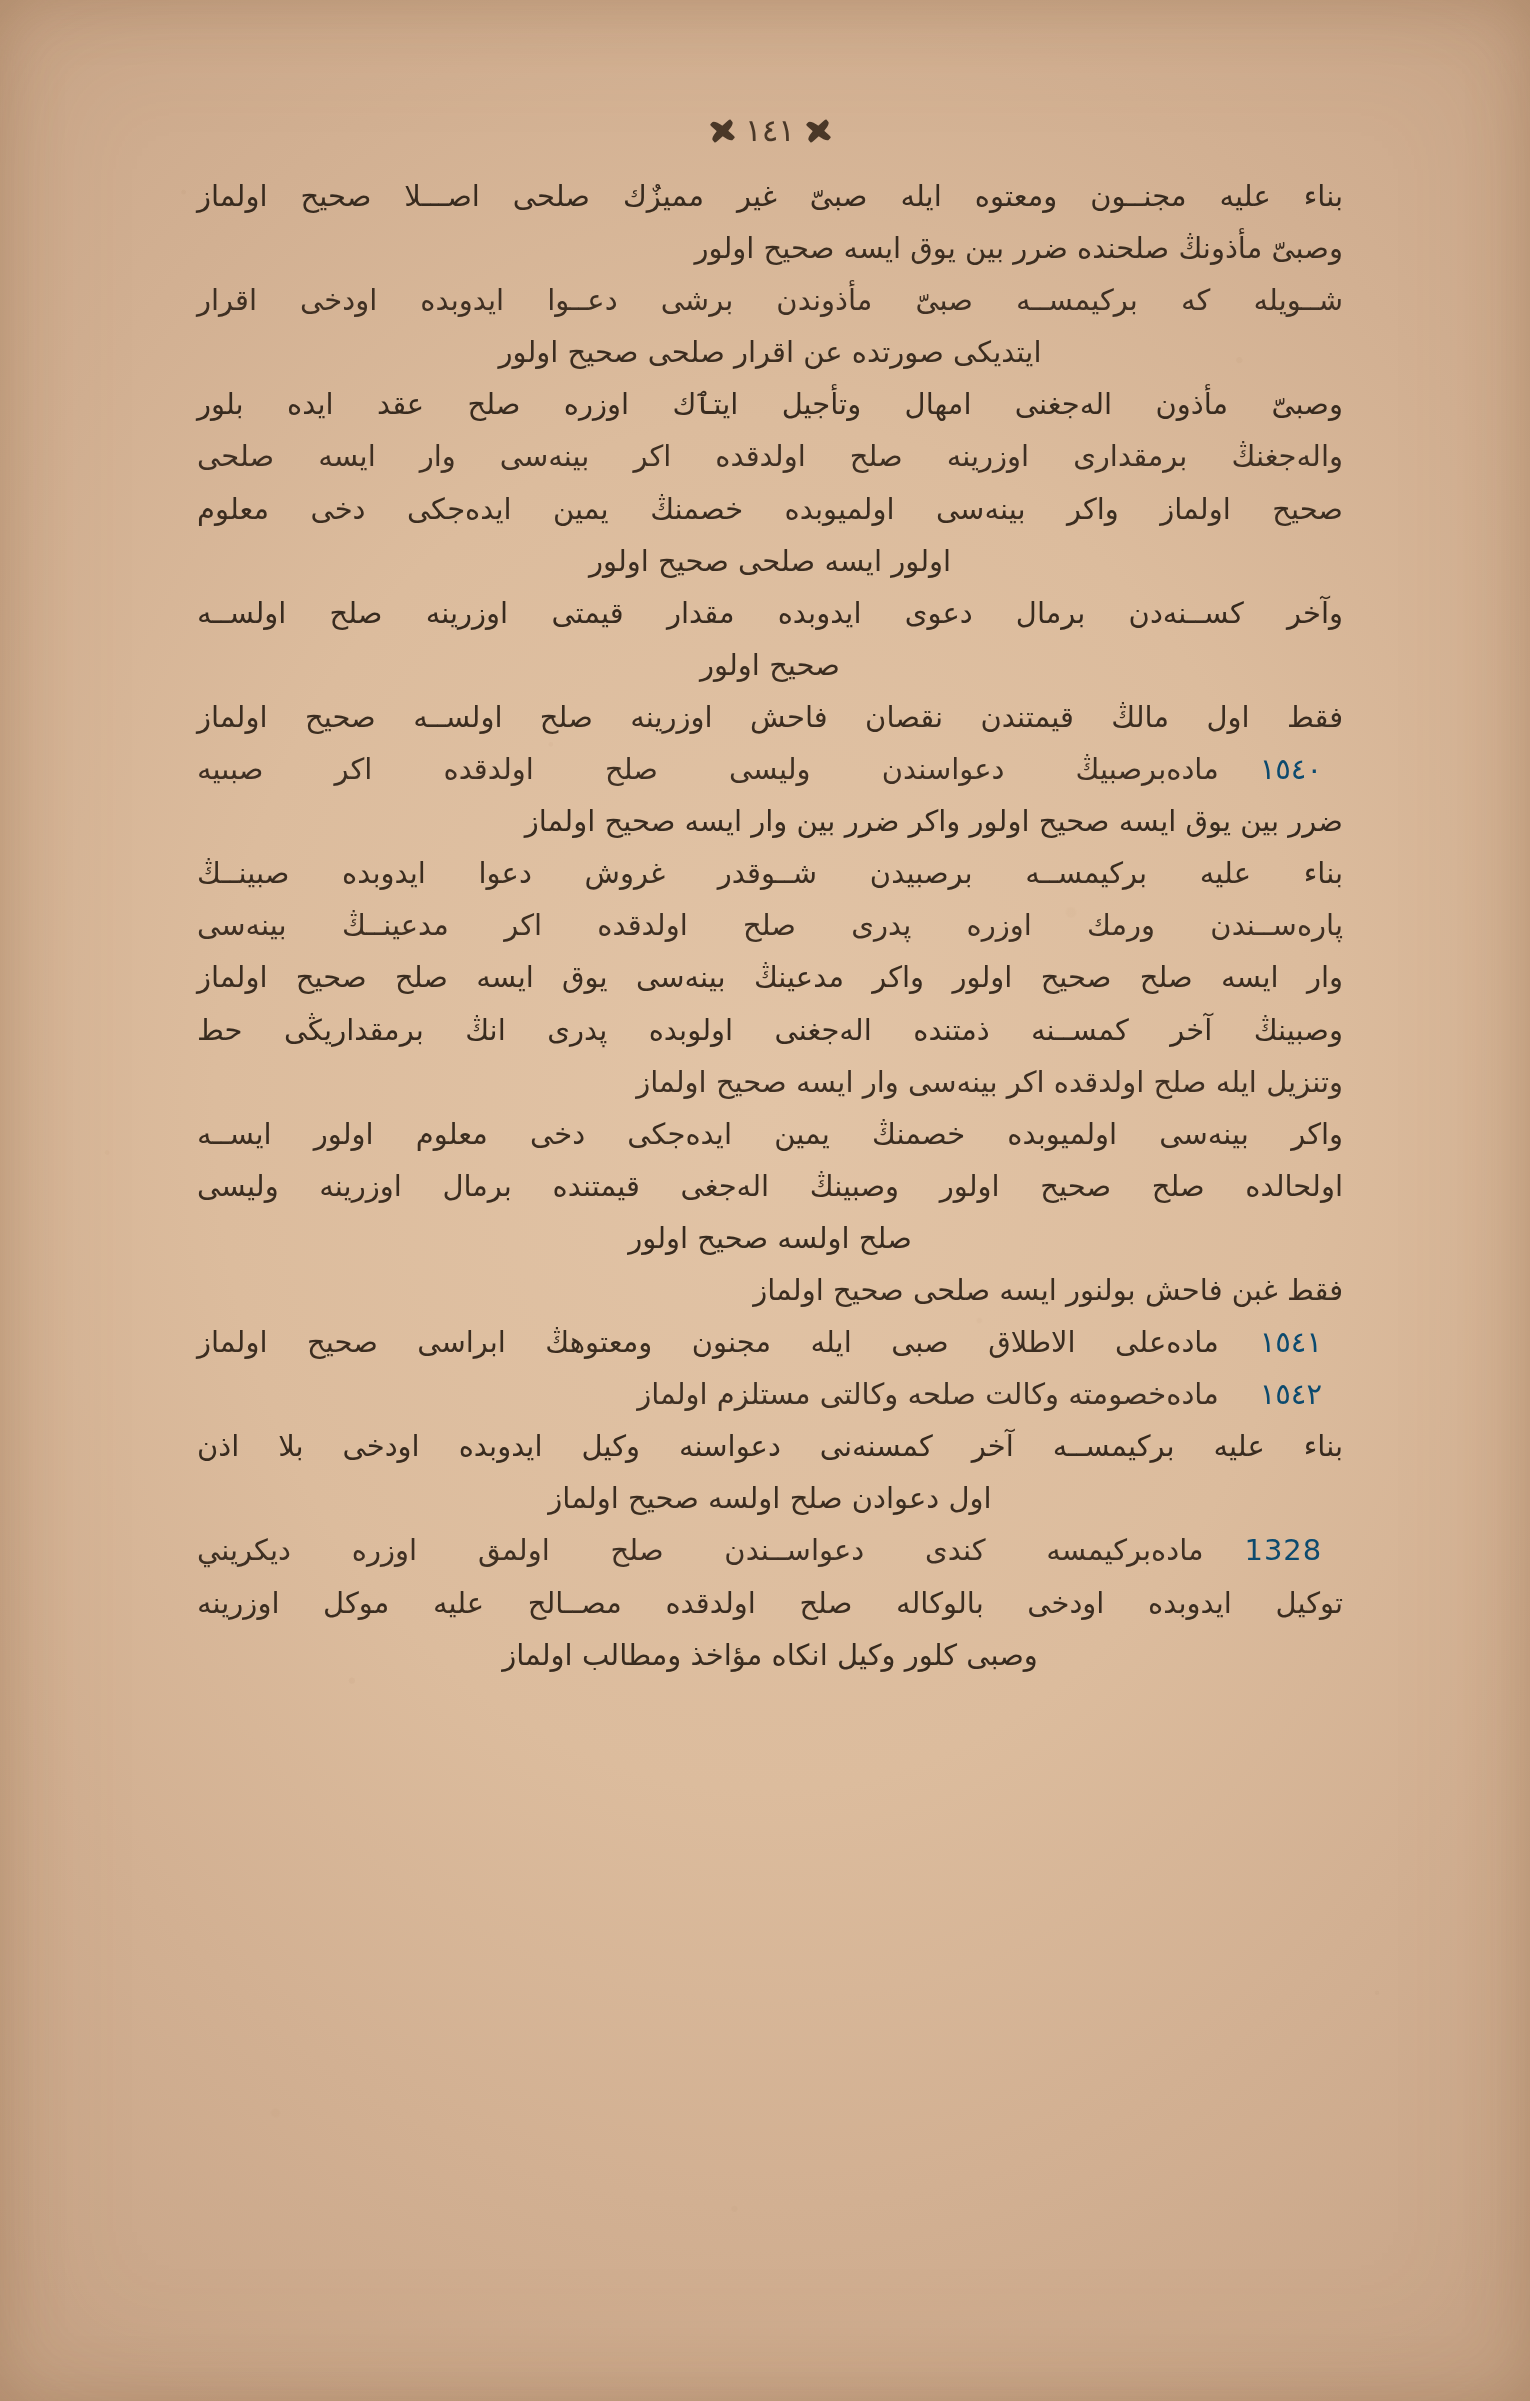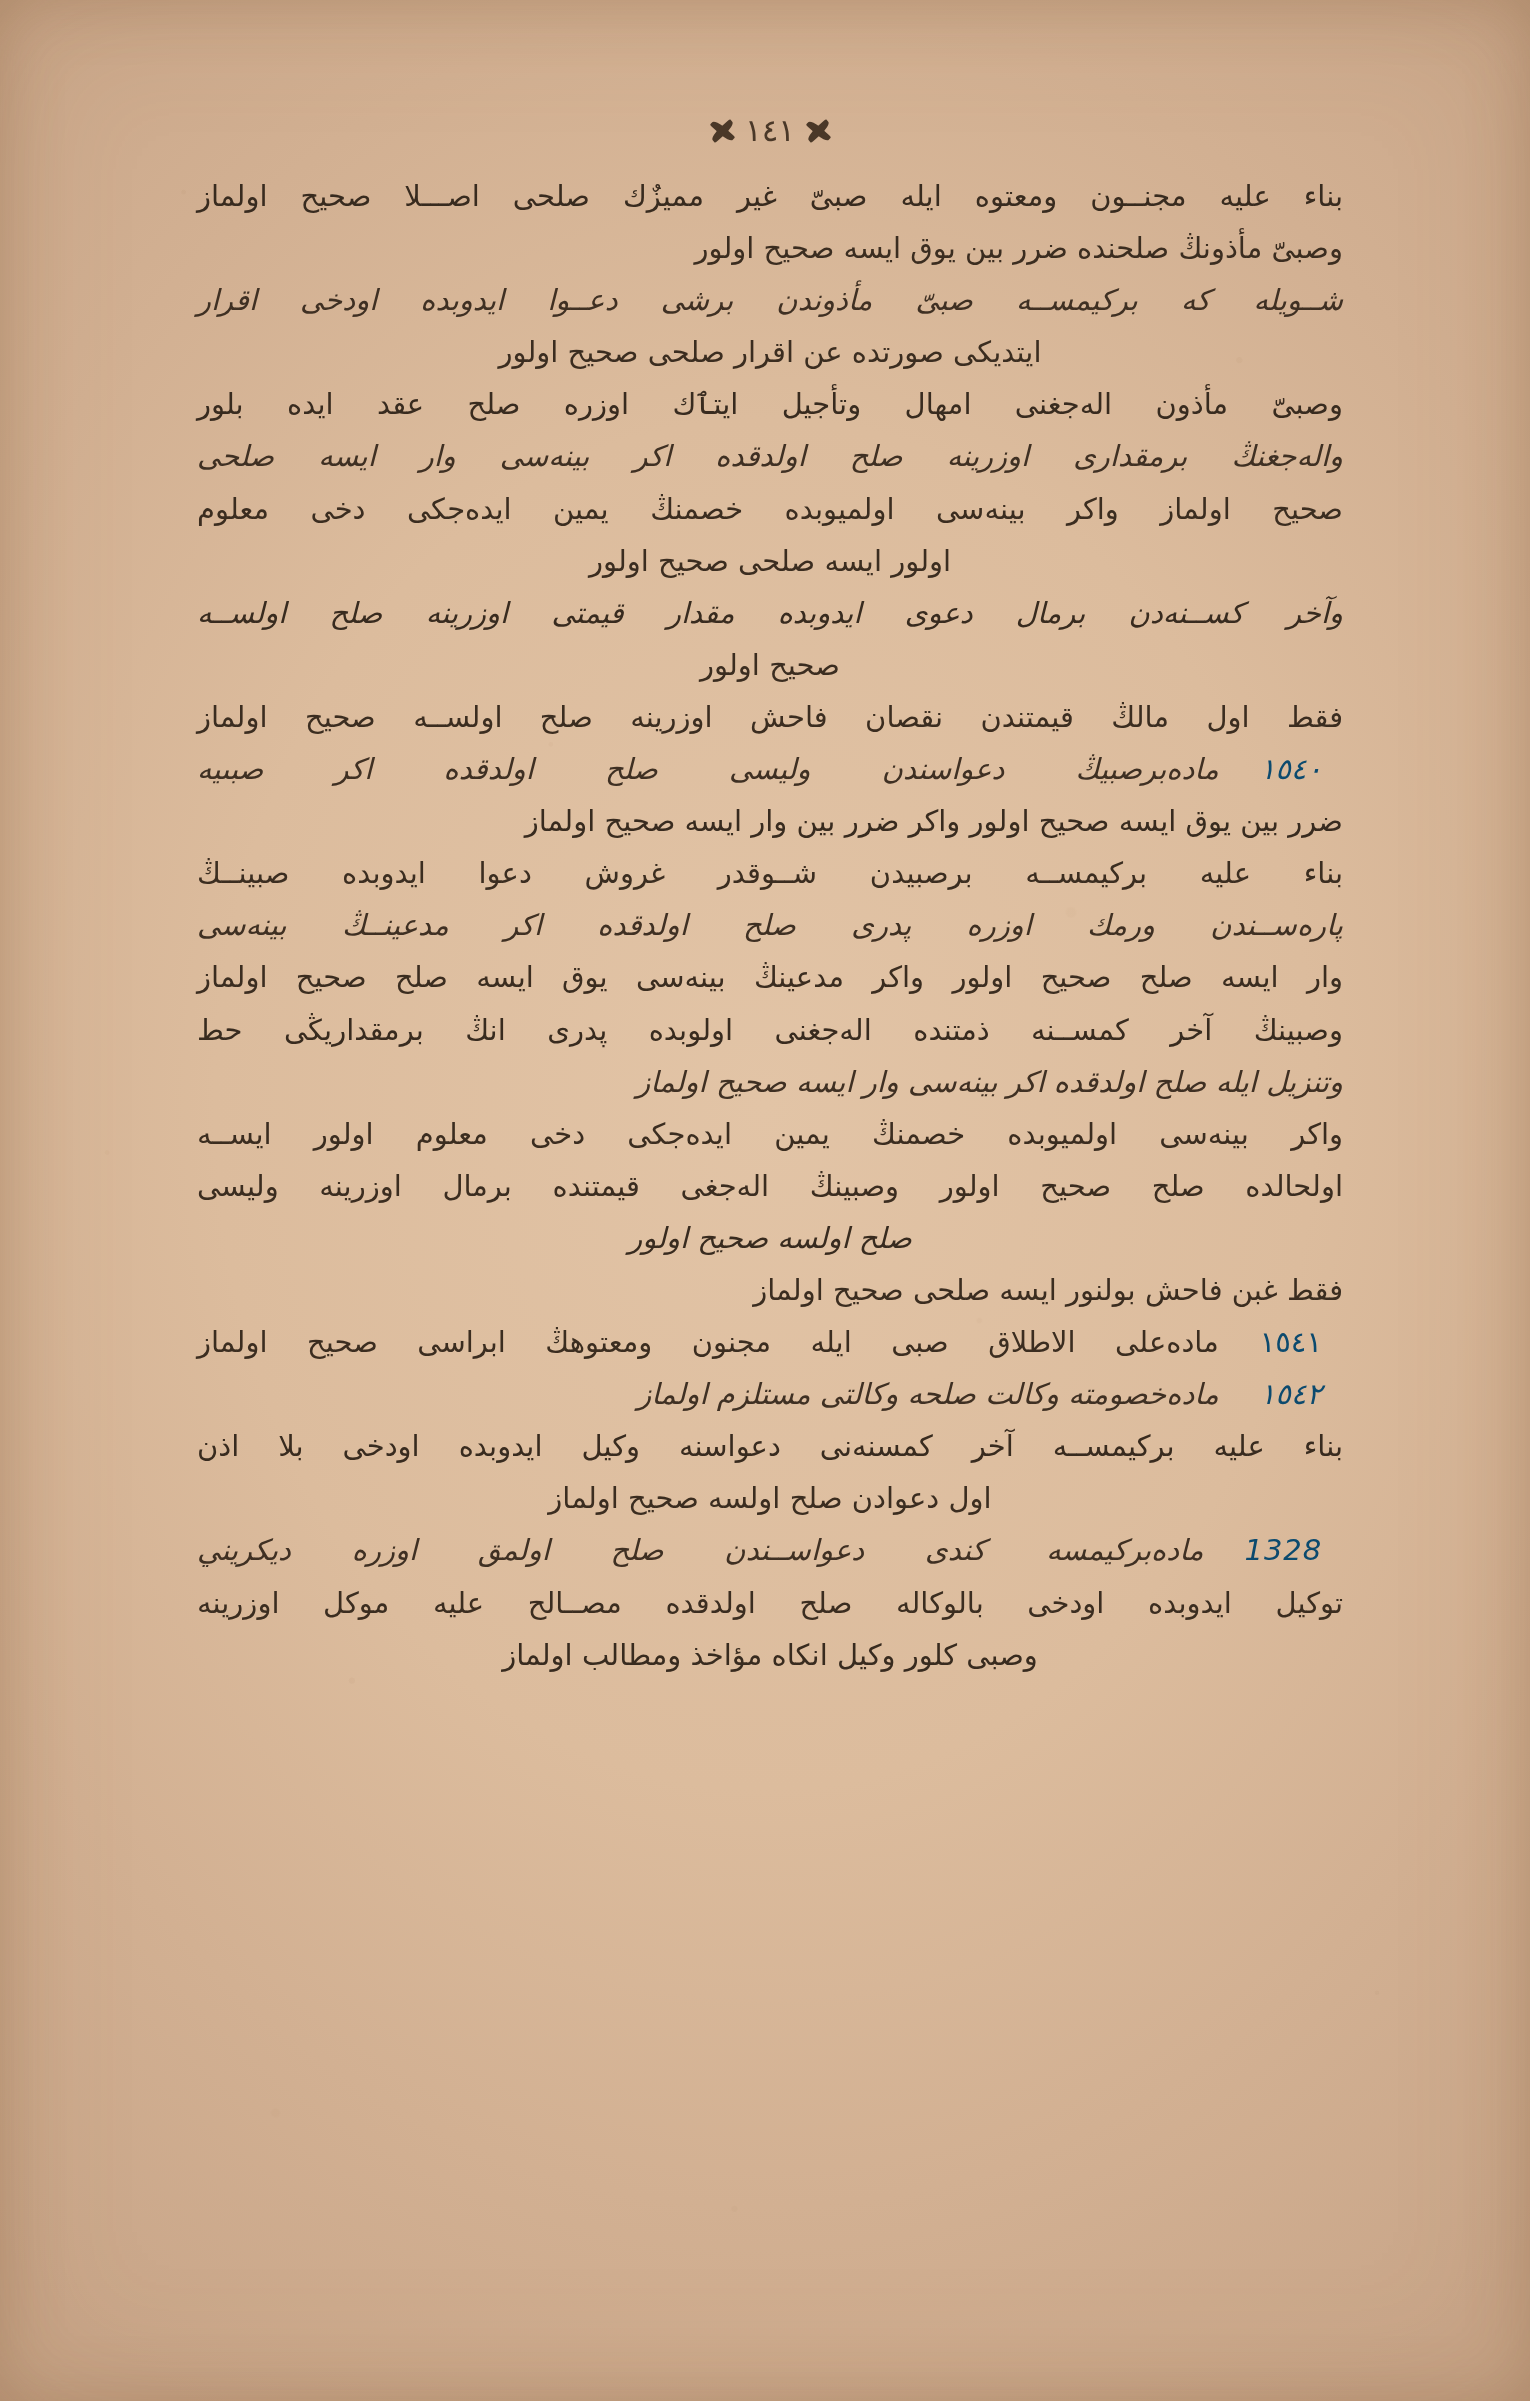--- a/index.html
+++ b/index.html
@@ -123,21 +123,21 @@
     display:inline-block;
     margin-left:41px;
     color:#0c4a6e;
     letter-spacing:0.9px;
   }
   .artlabel{
     display:inline-block;
   }
 
   
-  .line:nth-child(3n)   { color:#3f3023;font-style:italic; }
+  .line:nth-child(3n)   { color:#3f3023; }
   .line:nth-child(4n+1) { color:#382b1f; }
 </style>
 </head>
 <body>
 
 <div id="paper"></div>
 <div id="grain"></div>
 <div id="edges"></div>
 
 <div id="content">

